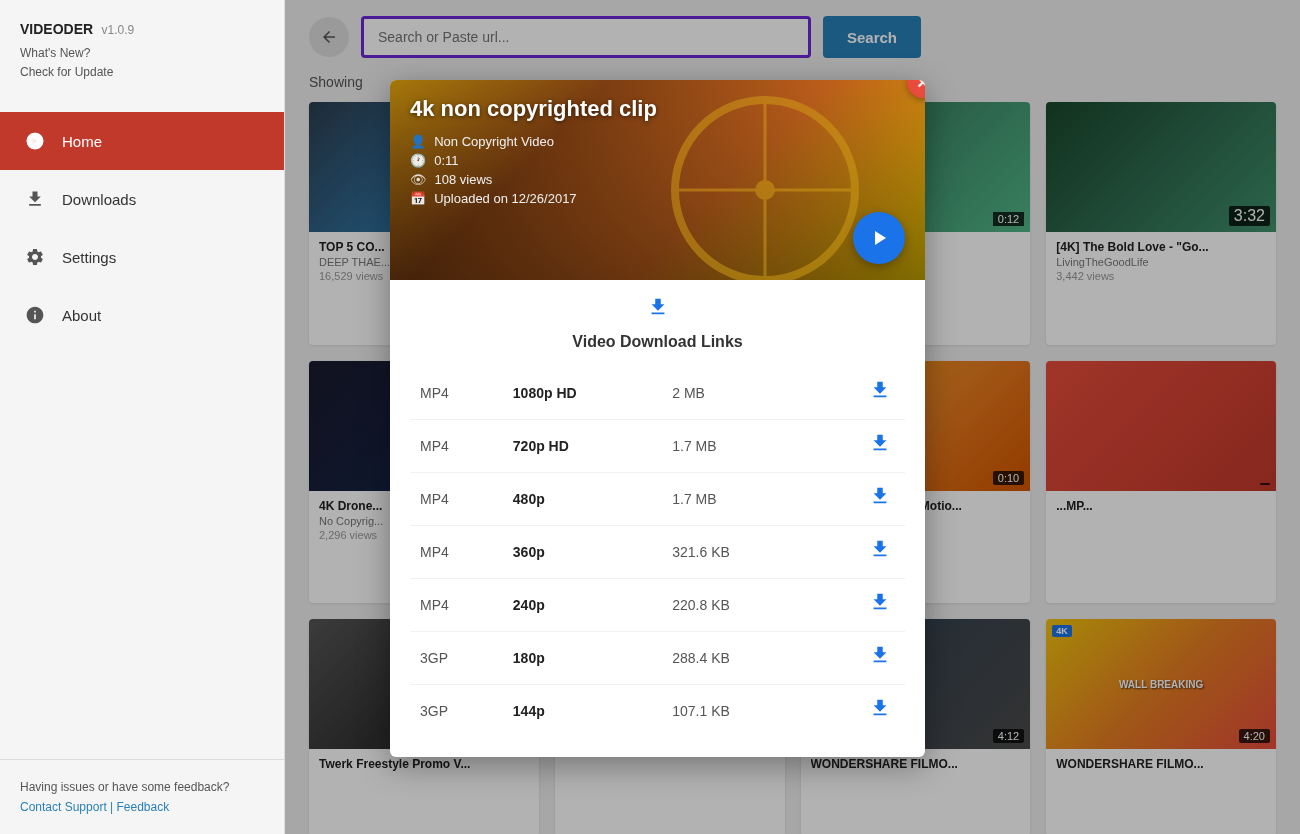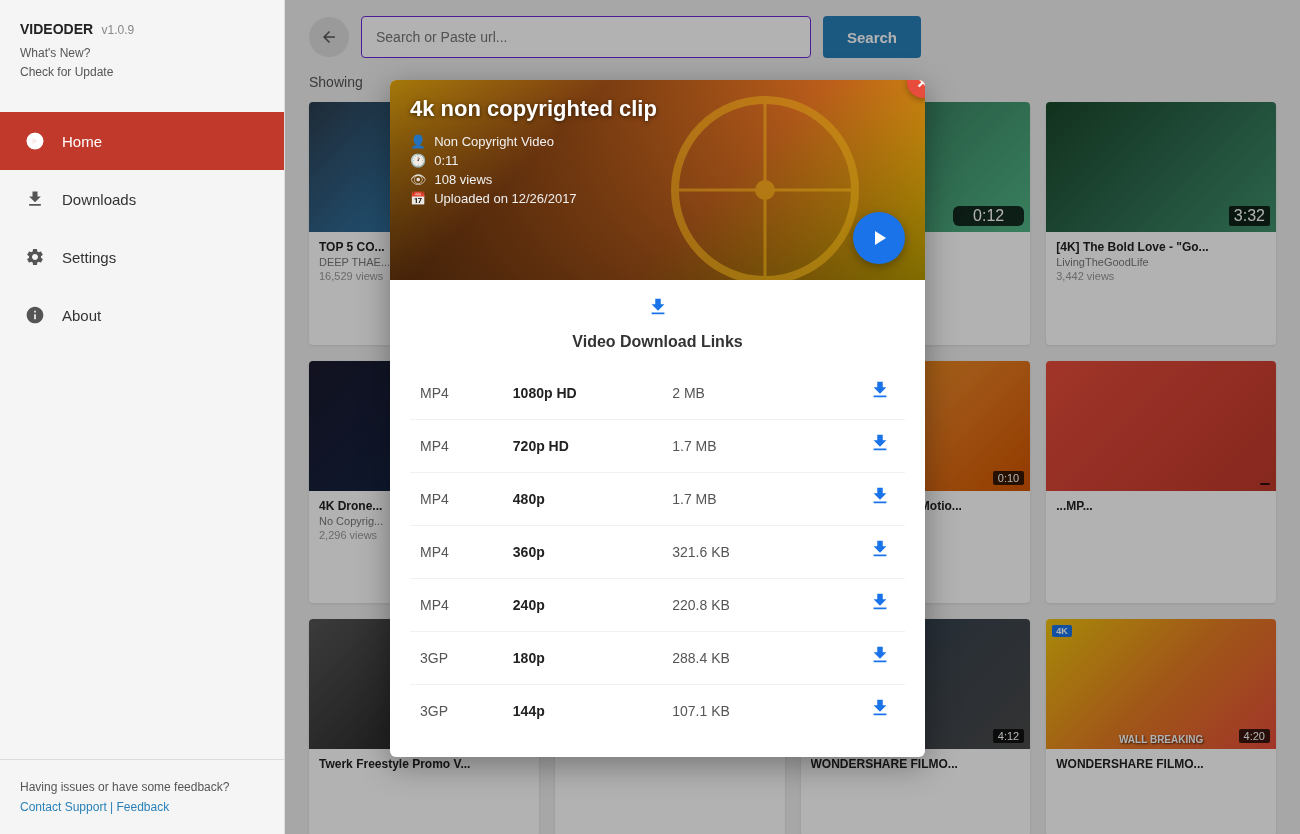--- a/index.html
+++ b/index.html
@@ -90,21 +90,21 @@
       display: flex;
       align-items: center;
       justify-content: center;
       font-size: 18px;
       color: #555;
     }
     .search-input {
       flex: 1;
       max-width: 450px;
       height: 42px;
-      border: 1px solid #6d28d9;
+      border: 3px solid #6d28d9;
       border-radius: 4px;
       padding: 16px 14px;
       font-size: 14px;
       background: #fff;
       outline: none;
     }
     .search-btn {
       height: 42px;
       padding: 0 24px;
       background: #2980b9;
@@ -142,21 +142,21 @@
     .video-thumb {
       width: 100%;
       height: 130px;
       position: relative;
       overflow: hidden;
     }
     .thumb-bg {
       width: 100%;
       height: 100%;
       display: flex;
-      align-items: flex-end;
+      align-items: center;
       justify-content: center;
     }
     .thumb-duration {
       position: absolute;
       bottom: 6px;
       right: 6px;
       background: rgba(0,0,0,0.75);
       color: #fff;
       font-size: 11px;
       padding: 1px 5px;
@@ -442,21 +442,21 @@
       <div class="video-info">
         <div class="video-title">4k non copyrighted clip</div>
         <div class="video-channel">Non Copyright Video</div>
         <div class="video-views"></div>
       </div>
     </div>
 
     <div class="video-card">
       <div class="video-thumb">
         <div class="thumb-bg" style="background: linear-gradient(135deg, #2d6a4f, #40916c, #52b788);"></div>
-        <span class="thumb-duration" style="background:rgba(0,0,0,0.75);color:#fff;position:absolute;bottom:6px;right:6px;font-size:16px;padding:1px 20px;border-radius:6px;">0:12</span>
+        <span class="thumb-duration" style="background:rgba(0,0,0,0.75);color:#fff;position:absolute;bottom:6px;right:6px;font-size:11px;padding:1px 5px;border-radius:0;">0:12</span>
       </div>
       <div class="video-info">
         <div class="video-title">4K clip</div>
         <div class="video-channel"></div>
         <div class="video-views"></div>
       </div>
     </div>
 
     <div class="video-card">
       <div class="video-thumb">

